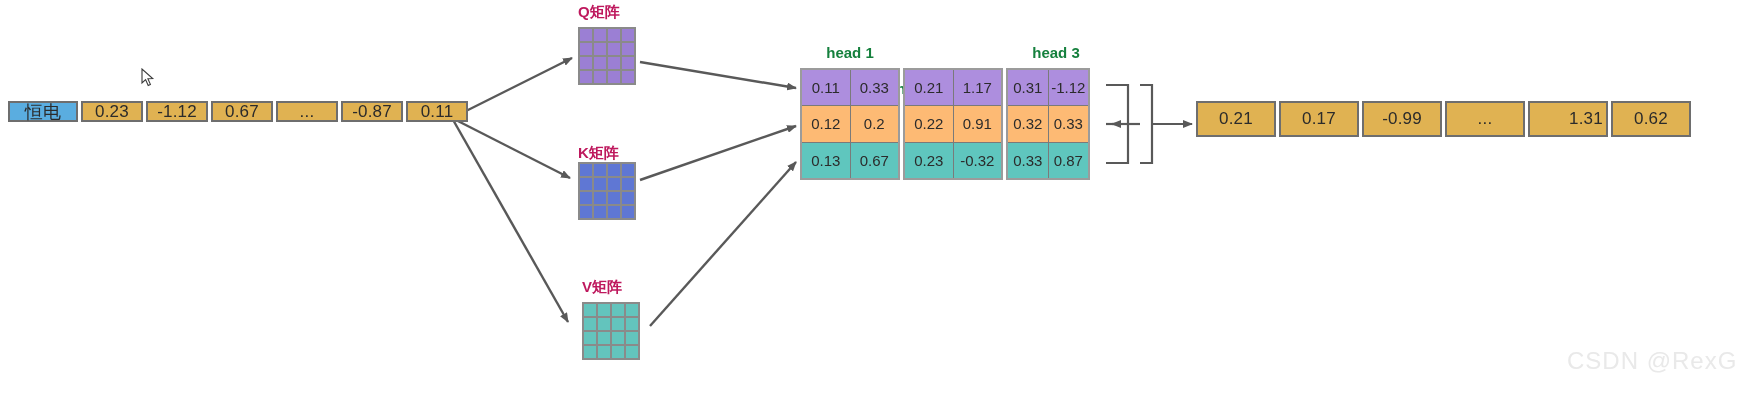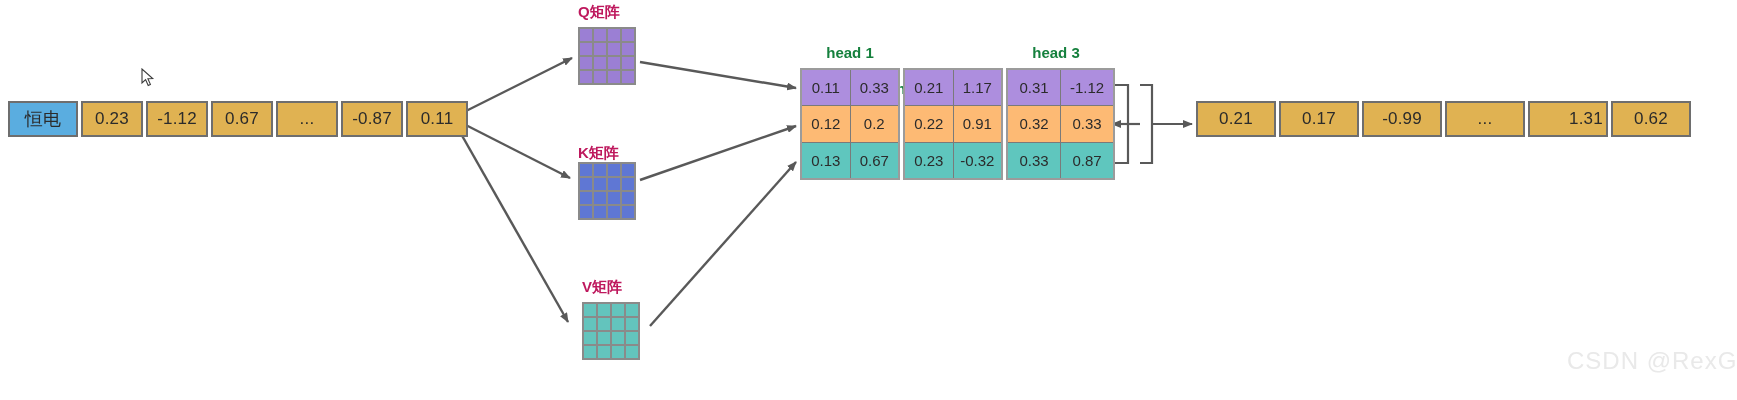--- a/index.html
+++ b/index.html
@@ -161,21 +161,21 @@
       <path d="M1140,163 L1152,163 L1152,124"></path>
     </g>
     <g stroke="#595959" stroke-width="2.2" fill="none">
       <line x1="1140" y1="124" x2="1112" y2="124" marker-end="url(#arrowhead)"></line>
     </g>
     <g stroke="#595959" stroke-width="2.2" fill="none">
       <line x1="1152" y1="124" x2="1192" y2="124" marker-end="url(#arrowhead)"></line>
     </g>
   </svg>
 
-  <div class="token-strip" style="left:8px; top:101px; height:36px;text-align:center;">
+  <div class="token-strip" style="left:8px; top:101px; height:21px;text-align:center;">
     <div class="cell label-cell" style="width:70px;">恒电</div>
     <div class="cell" style="width:62px;">0.23</div>
     <div class="cell" style="width:62px;">-1.12</div>
     <div class="cell" style="width:62px;">0.67</div>
     <div class="cell" style="width:62px;">...</div>
     <div class="cell" style="width:62px;">-0.87</div>
     <div class="cell" style="width:62px;">0.11</div>
   </div>
 
   <div class="qkv-label" style="left:578px; top:3px;">Q矩阵</div>
@@ -253,21 +253,21 @@
 
   <div class="head-matrix" style="left:903px; top:68px; width:100px; height:112px;">
     <div class="head-cell r0">0.21</div>
     <div class="head-cell r0">1.17</div>
     <div class="head-cell r1">0.22</div>
     <div class="head-cell r1">0.91</div>
     <div class="head-cell r2">0.23</div>
     <div class="head-cell r2">-0.32</div>
   </div>
 
-  <div class="head-matrix" style="left:1006px; top:68px; width:109px; height:112px;">
+  <div class="head-matrix" style="left:1006px; top:68px; width:84px; height:112px;">
     <div class="head-cell r0">0.31</div>
     <div class="head-cell r0">-1.12</div>
     <div class="head-cell r1">0.32</div>
     <div class="head-cell r1">0.33</div>
     <div class="head-cell r2">0.33</div>
     <div class="head-cell r2">0.87</div>
   </div>
 
   <div class="token-strip" style="left:1196px; top:101px; height:36px;">
     <div class="cell" style="width:80px;">0.21</div>

